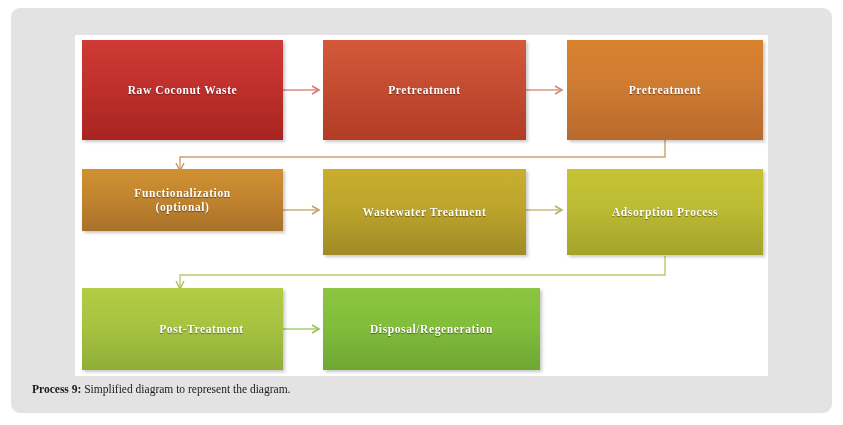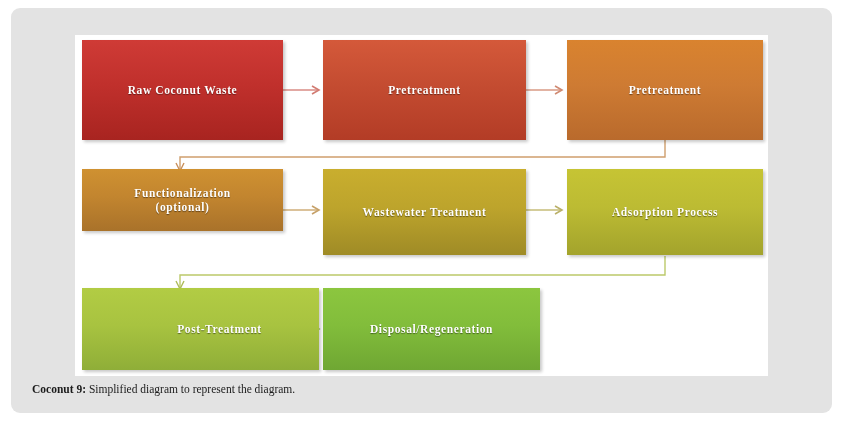--- a/index.html
+++ b/index.html
@@ -153,27 +153,27 @@
     </div>
 
     <div class="node n-waste" style="left:248px; top:134px; width:203px; height:86px;">
       <span>Wastewater Treatment</span>
     </div>
 
     <div class="node n-adsorp" style="left:492px; top:134px; width:196px; height:86px;">
       <span>Adsorption Process</span>
     </div>
 
-    <div class="node n-post" style="left:7px;  top:253px; width:237px; height:82px;padding-left:44px;">
+    <div class="node n-post" style="left:7px;  top:253px; width:201px; height:82px;padding-left:44px;">
       <span>Post-Treatment</span>
     </div>
 
     <div class="node n-disposal" style="left:248px; top:253px; width:217px; height:82px;">
       <span>Disposal/Regeneration</span>
     </div>
 
   </div>
 
   <div id="caption">
-    <span class="cap-label">Coconut 9:</span><span class="cap-text"> Simplified diagram to represent the diagram.</span>
+    <span class="cap-label">Process 9:</span><span class="cap-text"> Simplified diagram to represent the diagram.</span>
   </div>
 
 </div>
 
 </body></html>

